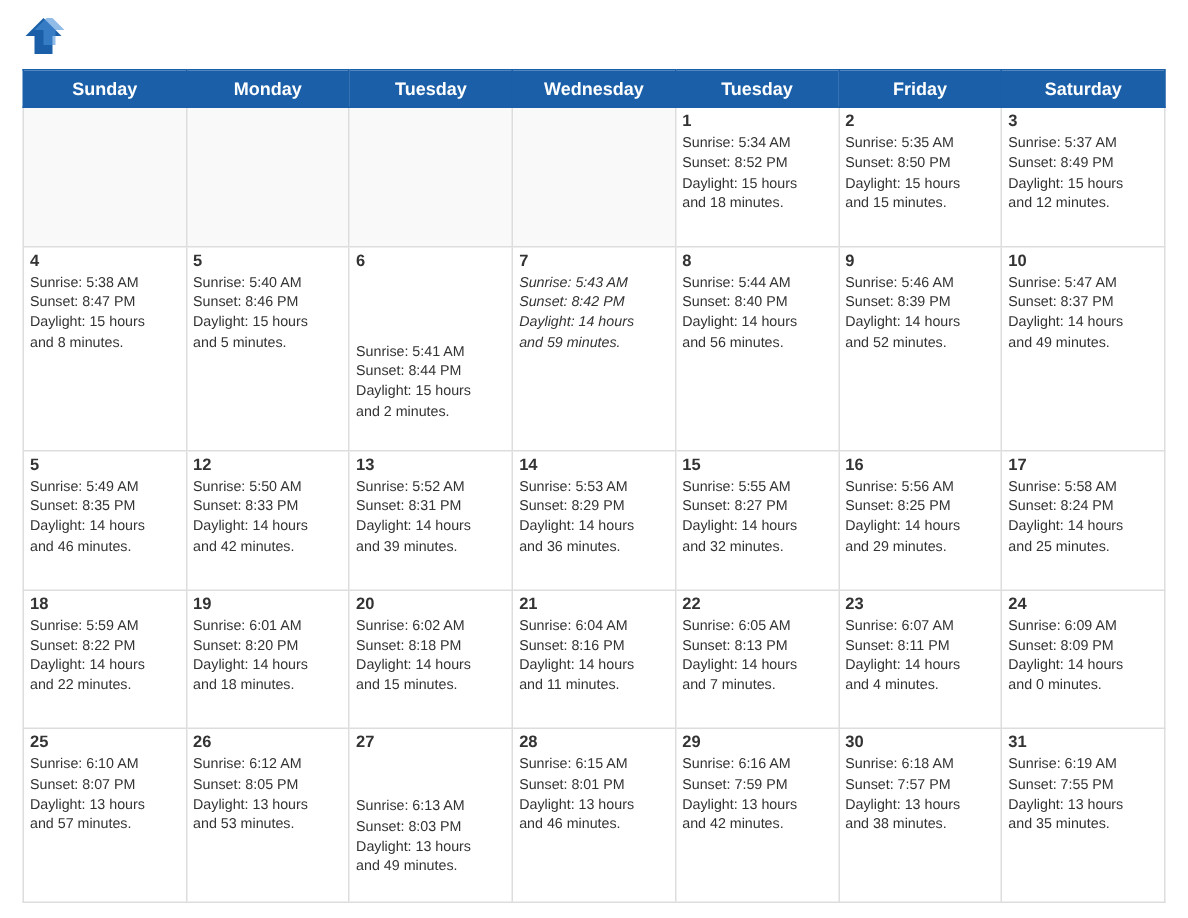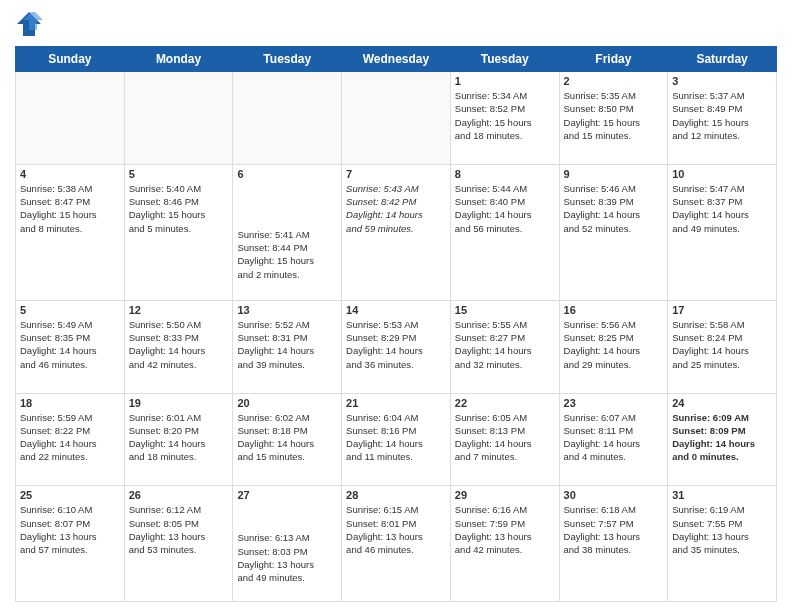--- a/index.html
+++ b/index.html
@@ -305,21 +305,21 @@
           </td>
           <td>
             <span class="day-num">23</span>
             <div class="day-info" style="white-space: pre-line;">Sunrise: 6:07 AM
 Sunset: 8:11 PM
 Daylight: 14 hours
 and 4 minutes.</div>
           </td>
           <td>
             <span class="day-num">24</span>
-            <div class="day-info" style="white-space: pre-line; font-weight: bold;">Sunrise: 6:09 AM
+            <div class="day-info" style="white-space: pre-line;">Sunrise: 6:09 AM
 Sunset: 8:09 PM
 Daylight: 14 hours
 and 0 minutes.</div>
           </td>
         </tr>
         <tr>
           <td>
             <span class="day-num">25</span>
             <div class="day-info" style="white-space: pre-line;">Sunrise: 6:10 AM
 Sunset: 8:07 PM

